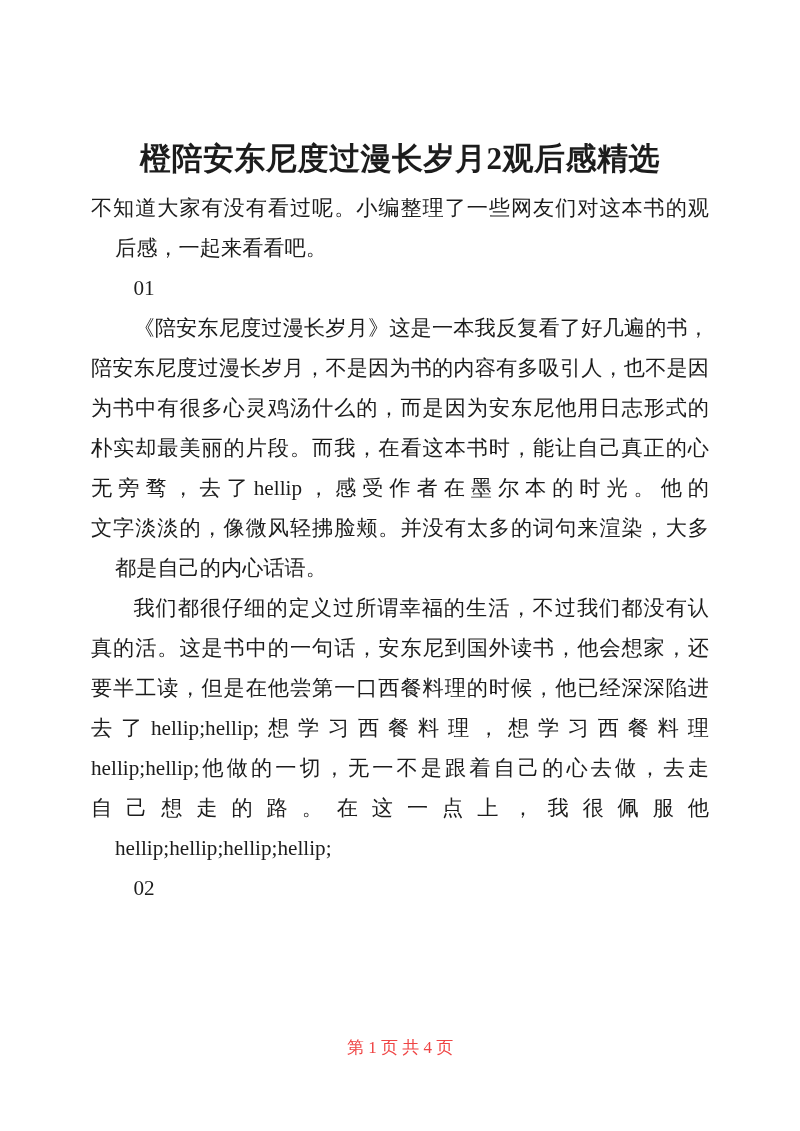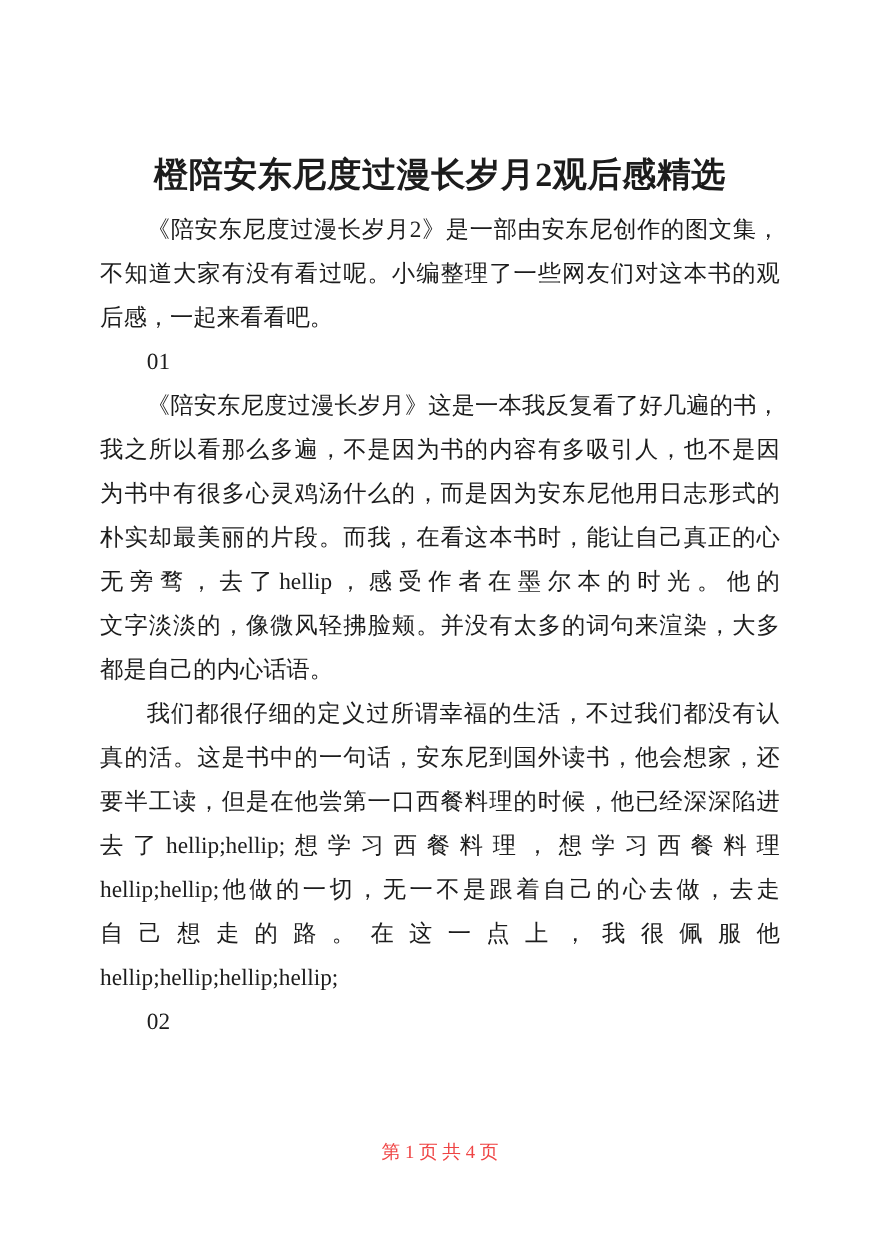--- a/index.html
+++ b/index.html
@@ -30,21 +30,21 @@
   .para-block { margin: 0; }
   .line {
     font-size: 21.2px;
     line-height: 40px;
     text-align: justify;
     text-align-last: justify;
     height: 40px;
     overflow: visible;
   }
   .line.first { text-indent: 2em; }
-  .line.lastline { text-align-last: left; }
+  .line.lastline { text-align-last: left; margin-left: 24px; }
   .line.marker {
     text-align: left;
     text-align-last: left;
     text-indent: 2em;
   }
   .page-footer {
     position: absolute;
     left: 0;
     top: 1036px;
     width: 100%;
@@ -55,32 +55,31 @@
   }
 </style>
 </head>
 <body>
 
 <div class="page">
 
   <h1 class="doc-title">橙陪安东尼度过漫长岁月2观后感精选</h1>
 
   <div class="para-block">
-    <div class="line first">《陪安东尼度过漫长岁月2》是一部由安东尼创作的图文集，</div>
     <div class="line">不知道大家有没有看过呢。小编整理了一些网友们对这本书的观</div>
     <div class="line lastline">后感，一起来看看吧。</div>
   </div>
 
   <div class="para-block">
     <div class="line marker">01</div>
   </div>
 
   <div class="para-block">
     <div class="line first">《陪安东尼度过漫长岁月》这是一本我反复看了好几遍的书，</div>
-    <div class="line">我之所以看那么多遍，不是因为书的内容有多吸引人，也不是因</div>
+    <div class="line">陪安东尼度过漫长岁月，不是因为书的内容有多吸引人，也不是因</div>
     <div class="line">为书中有很多心灵鸡汤什么的，而是因为安东尼他用日志形式的</div>
     <div class="line">朴实却最美丽的片段。而我，在看这本书时，能让自己真正的心</div>
     <div class="line">无旁骛，去了hellip，感受作者在墨尔本的时光。他的</div>
     <div class="line">文字淡淡的，像微风轻拂脸颊。并没有太多的词句来渲染，大多</div>
     <div class="line lastline">都是自己的内心话语。</div>
   </div>
 
   <div class="para-block">
     <div class="line first">我们都很仔细的定义过所谓幸福的生活，不过我们都没有认</div>
     <div class="line">真的活。这是书中的一句话，安东尼到国外读书，他会想家，还</div>

